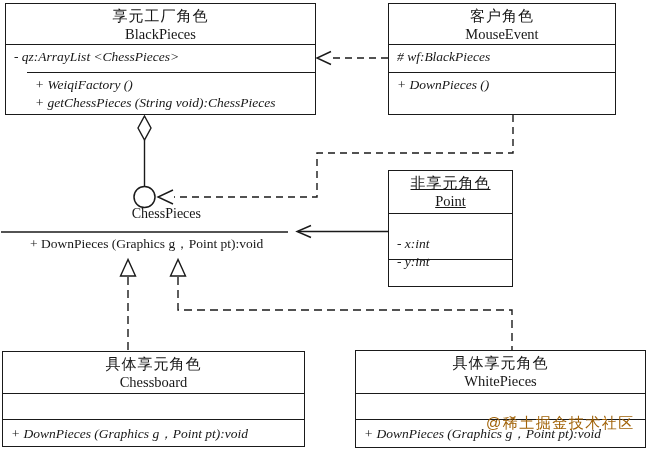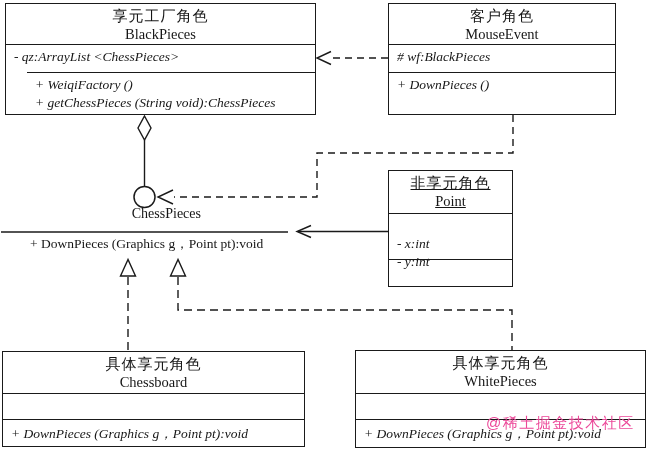--- a/index.html
+++ b/index.html
@@ -53,21 +53,21 @@
     position:absolute; left:81px; top:205px; width:120px;
     text-align:right; font-size:14px; line-height:18px;
   }
   .iface-method {
     position:absolute; left:30px; top:235px;
     font-size:13.5px; line-height:18px; white-space:nowrap;
   }
 
   .watermark {
     position:absolute; left:486px; top:414px; z-index:5;
-    font-size:15px; color:#ec4899; letter-spacing:1.5px; white-space:nowrap;
+    font-size:15px; color:#a16207; letter-spacing:1.5px; white-space:nowrap;
     font-family:"Liberation Sans","DejaVu Sans",sans-serif;
   }
 </style>
 </head>
 <body>
 
 <div class="canvas">
 
   <svg class="connectors" viewBox="0 0 650 451" xmlns="http://www.w3.org/2000/svg">
 

